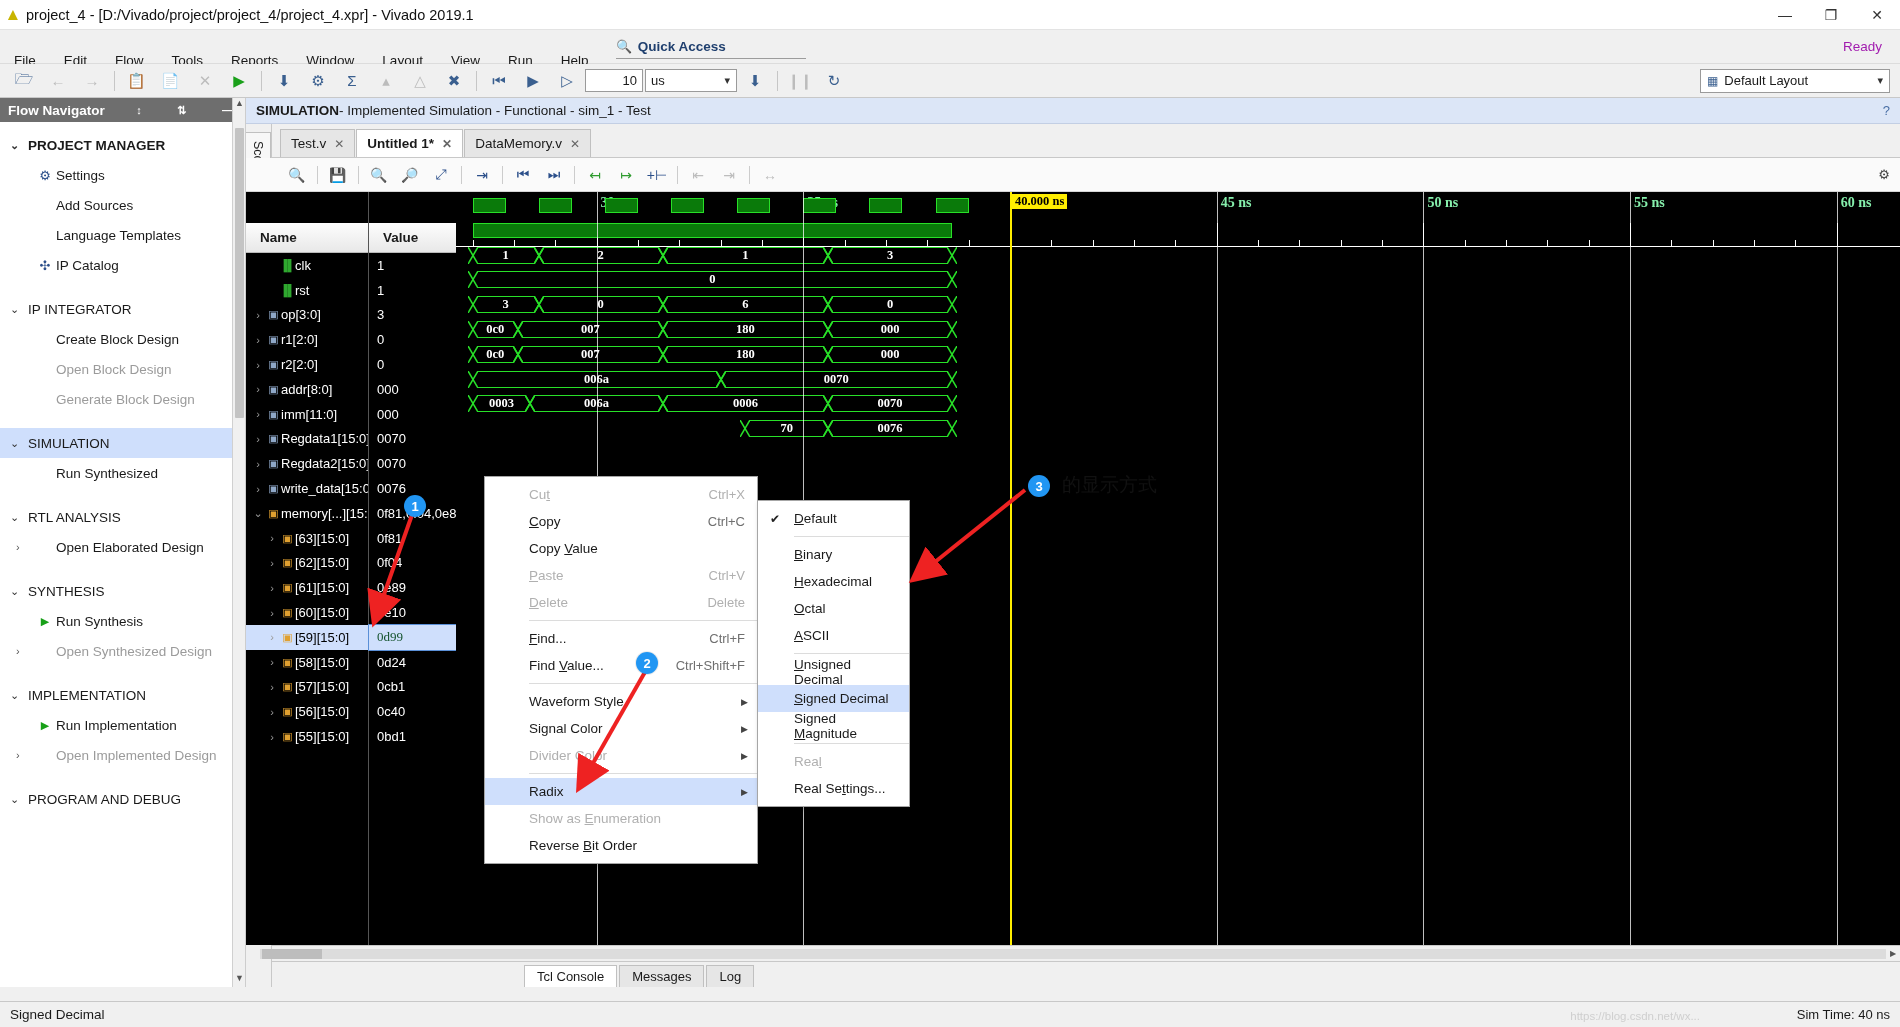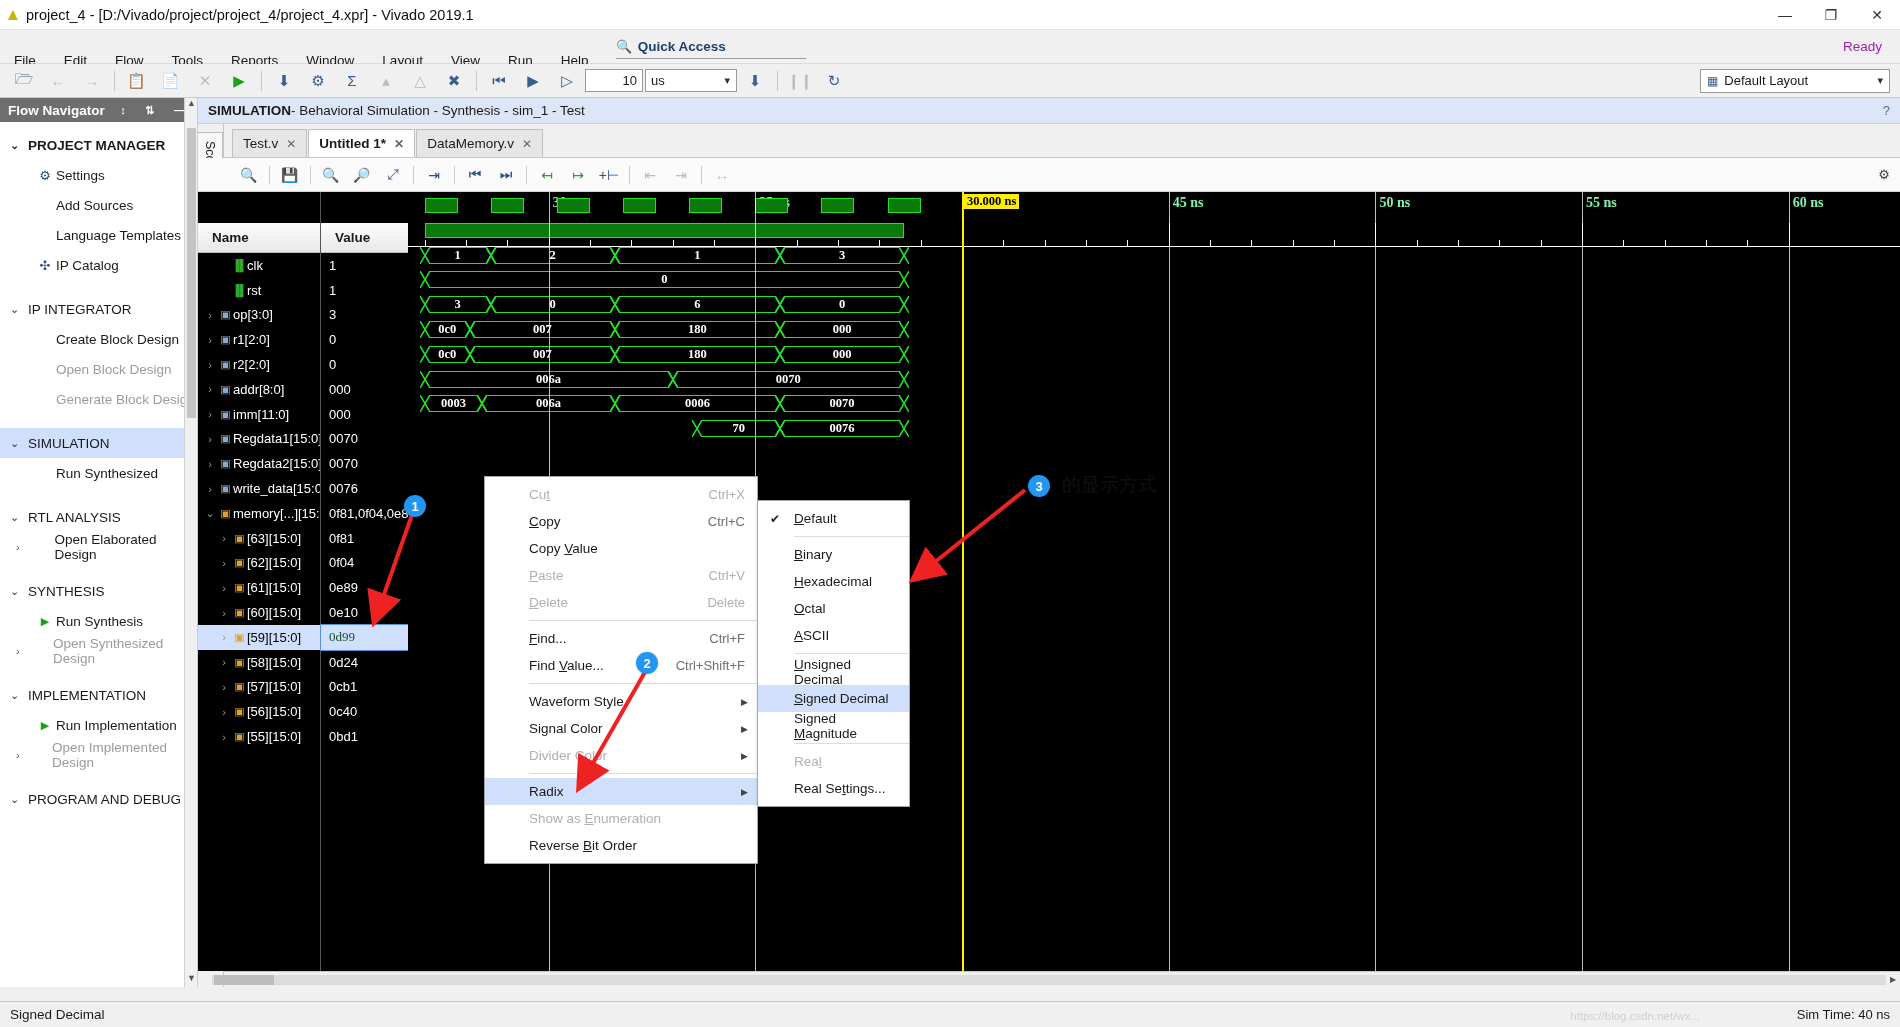--- a/index.html
+++ b/index.html
@@ -44,21 +44,21 @@
   #simunit { width:92px; height:23px; border:1px solid #9a9a9a; background:#fff;
      font-size:13px; padding:1px 5px; display:flex; align-items:center; position:relative; }
   #simunit::after { content:"\25BE"; position:absolute; right:6px; color:#333; font-size:11px; }
   #layoutbox { position:absolute; right:10px; width:190px; height:24px; background:#fff;
      border:1px solid #9a9a9a; display:flex; align-items:center; padding:0 6px; font-size:13px; }
   #layoutbox .lb-ic { color:#3a5f8f; margin-right:6px; font-size:12px; }
   #layoutbox::after { content:"\25BE"; position:absolute; right:6px; color:#333; font-size:11px; }
   
   #main { position:absolute; top:98px; left:0; right:0; bottom:40px; display:flex; }
   
-  #flownav { width:198px; background:#fff; display:flex; flex-direction:column;
+  #flownav { width:246px; background:#fff; display:flex; flex-direction:column;
      border-right:1px solid #cdcdcd; position:relative; }
   #fn-header { height:24px; background:#6e6e6e; color:#fff; display:flex; align-items:center;
      padding:0 8px; font-weight:bold; font-size:13.5px; }
   #fn-header .fn-ic { margin-left:auto; font-size:11px; padding:0 4px; }
   #fn-body { flex:1; overflow:hidden; position:relative; padding-top:8px; }
   .fn-group { display:flex; align-items:center; height:30px; padding-left:10px;
      font-weight:bold; font-size:13.5px; }
   .fn-group.sel { background:#cfdffc; }
   .fn-group .chev { width:18px; color:#333; font-size:11px; }
   .fn-group.sub { font-weight:normal; }
@@ -357,21 +357,21 @@
     <div id="fn-scroll">
       <div class="sc-up">▲</div>
       <div class="thumb"></div>
       <div class="sc-dn">▼</div>
     </div>
   </div>
 
   <div id="rightpane">
     <div id="simbar">
       <span class="b">SIMULATION</span>
-      <span> - Behavioral Simulation - Synthesis - sim_1 - Test</span>
+      <span> - Implemented Simulation - Functional - sim_1 - Test</span>
       <span class="help">?</span>
     </div>
 
     <div id="tabstrip">
         <div class="tab">
           <span>Test.v</span>
           <span class="x">✕</span>
         </div>
         <div class="tab active">
           <span>Untitled 1*</span>
@@ -832,32 +832,37 @@
               </svg></div>
           </div>
       <div class="vline" style="left: 140.56px;"></div>
           <div class="vline" style="left: 347.265px;"></div>
           <div class="vline" style="left: 553.971px;"></div>
           <div class="vline" style="left: 760.676px;"></div>
           <div class="vline" style="left: 967.382px;"></div>
           <div class="vline" style="left: 1174.09px;"></div>
           <div class="vline" style="left: 1380.79px;"></div>
           <div id="marker" style="left: 553.971px;"></div>
-          <div id="markerlbl" style="left: 555.971px;">30.000 ns</div>
+          <div id="markerlbl" style="left: 555.971px;">40.000 ns</div>
         </div>
     </div>
 
     <div id="hscroll">
       <div class="ar">◀</div>
       <div class="trk">
           <div class="thmb"></div>
         </div>
       <div class="ar">▶</div>
     </div>
 
+    <div id="consoletabs">
+        <div class="ctab active">Tcl Console</div>
+        <div class="ctab">Messages</div>
+        <div class="ctab">Log</div>
+      </div>
   </div>
 </div>
 
 <div id="ctxmenu">
     <div class="cm dis">
       <span>Cu<u>t</u></span>
       <span class="acc">Ctrl+X</span>
     </div>
     <div class="cm">
       <span><u>C</u>opy</span>

